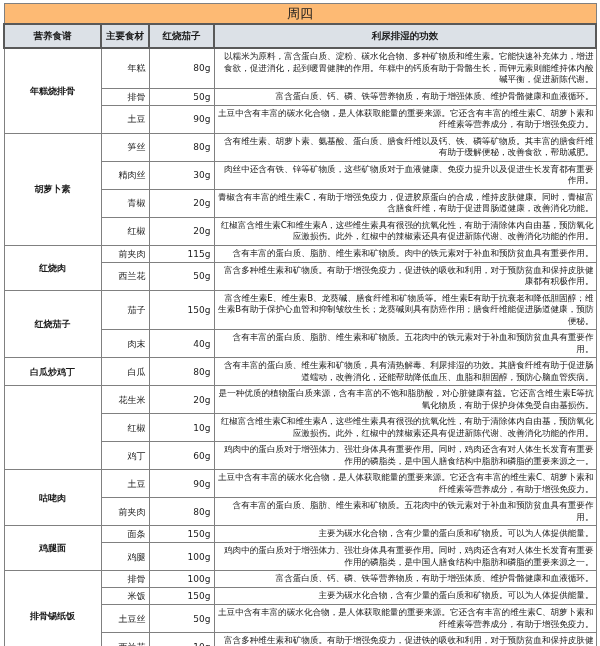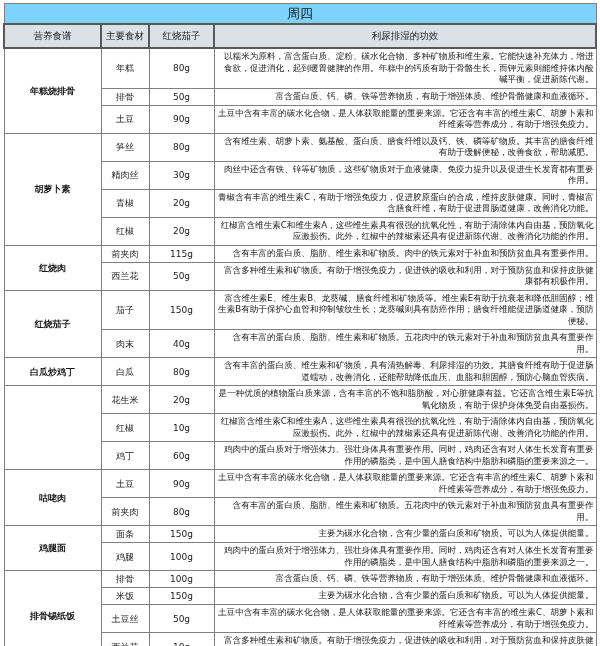--- a/index.html
+++ b/index.html
@@ -30,39 +30,39 @@
     font-size:9px;
     line-height:12px;
     padding:2px 3px;
     overflow:hidden;
   }
   .title-cell{
     text-align:center;
     font-size:13px;
     line-height:15px;
     padding:2px 0;
-    background:#7dd3fc;
+    background:#fdba74;
     border-bottom:2px solid var(--border-strong);
   }
   thead th{
     background:var(--header-bg);
-    font-weight:normal;
+    font-weight:bold;
     font-size:9.5px;
     text-align:center;
     height:18px;
     border:2px solid var(--border-strong);
   }
   td.recipe-name-cell{
     text-align:center;
     font-size:9px;
     font-weight:bold;
   }
   td.ingredient-cell,
   td.weight-cell{
-    text-align:center;
+    text-align:right;
     white-space:nowrap;
   }
   td.analysis-cell{
     text-align:right;
     font-size:8.6px;
     line-height:11.5px;
     padding:2px 2px 2px 3px;
     word-break:break-all;
   }
   tr{page-break-inside:avoid;}

